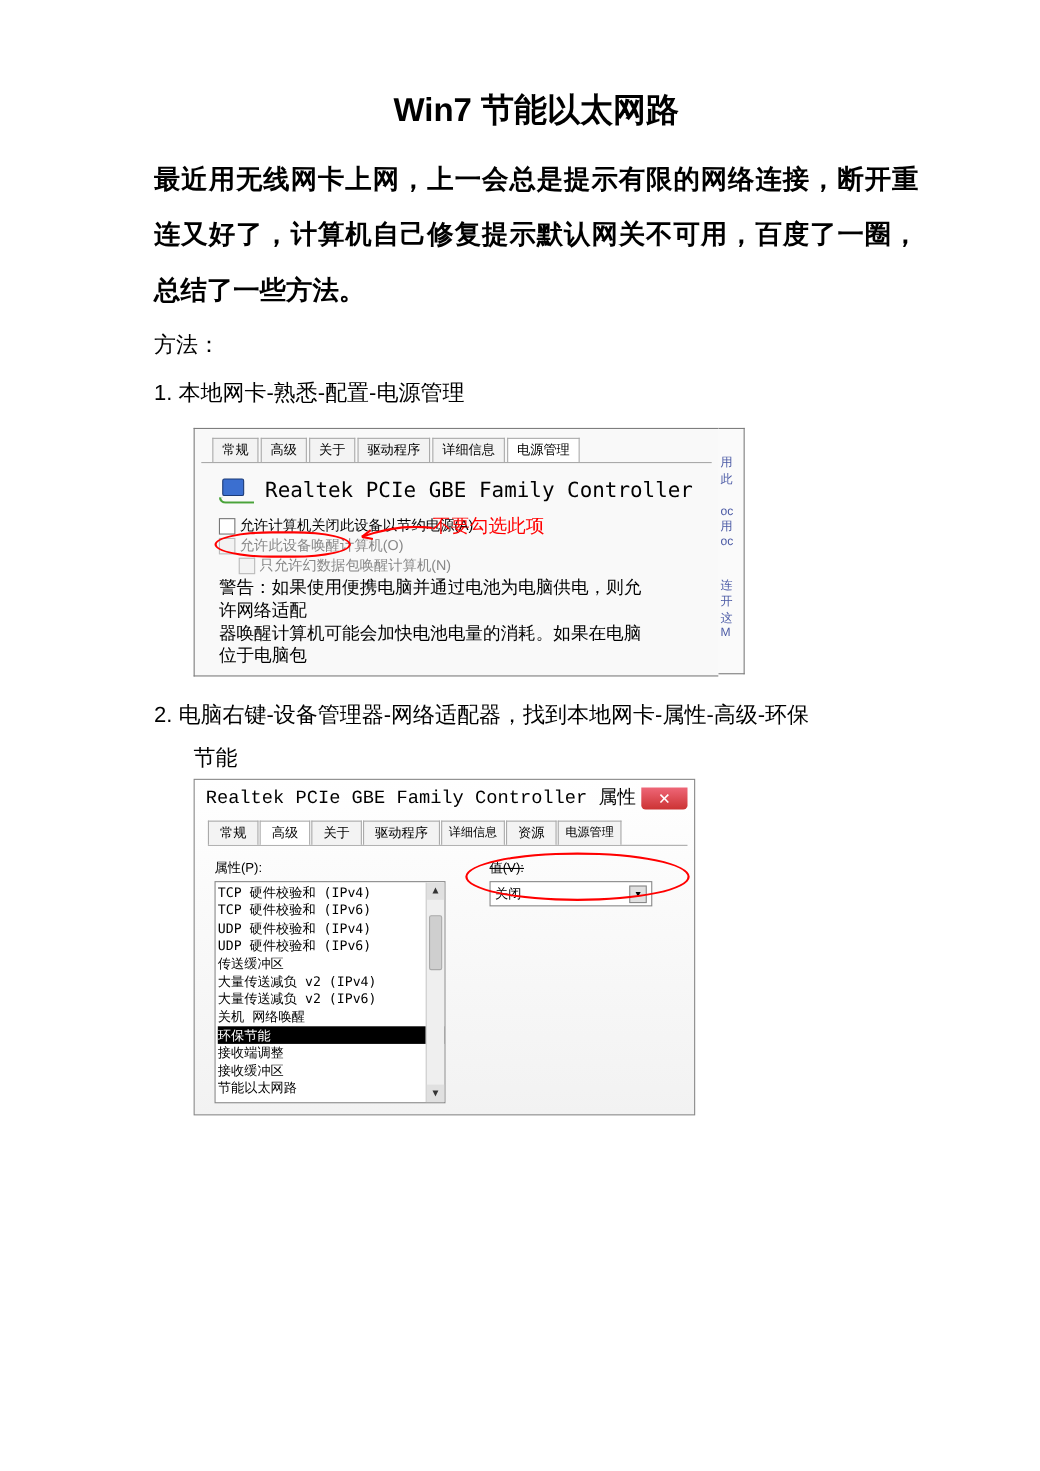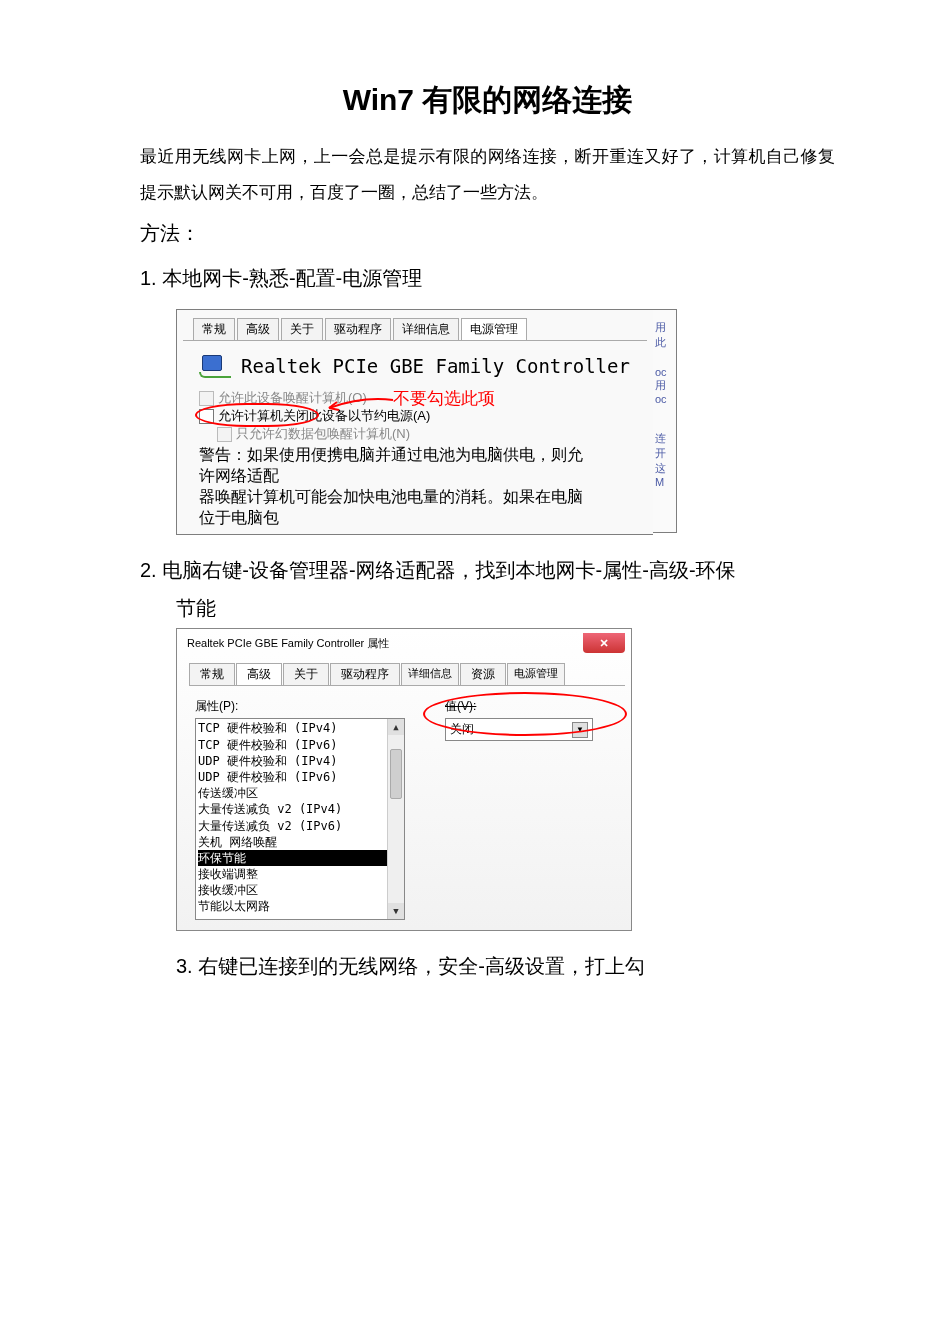--- a/index.html
+++ b/index.html
@@ -16,24 +16,25 @@
     min-height: 1337px;
     padding: 80px 110px 80px 140px;
   }
   .title {
     text-align: center;
     font-weight: bold;
     font-size: 30px;
     margin-bottom: 18px;
   }
   .para {
-    font-size: 17px;
+    font-size: 24px;
     line-height: 2.1;
     margin: 0 0 10px 0;
     text-align: justify;
+    font-weight: bold;
   }
   .method {
     font-size: 20px;
     margin: 4px 0 10px 0;
   }
   .step {
     font-size: 20px;
     margin: 10px 0 10px 0;
     line-height: 2.1;
   }
@@ -134,39 +135,39 @@
   }
   .side-strip {
     width: 24px;
     border: 1px solid #7e7e7e;
     border-left: none;
     background:#fafafa;
     height: 224px;
     font-size: 11px;
     color:#4b5aa5;
     overflow:hidden;
-    padding-top:10px;
+    padding-top:23px;
     box-sizing:border-box;
   }
   .side-strip div { padding-left:2px; }
 
   
   .shot2 {
     position: relative;
     margin: 6px 0 14px 36px;
     width: 454px;
     border: 1px solid #888;
     background: linear-gradient(#fff,#f2f2f2);
     font-size: 12px;
   }
   .titlebar {
-    display:flex; justify-content:space-between; align-items:center;
+    display:flex; justify-content:space-between; align-items:flex-end;
     padding: 4px 6px 4px 10px;
-    font-family: Liberation Sans, sans-serif;
-    font-size: 11px;
+    font-family: Liberation Mono, monospace;
+    font-size: 17px;
   }
   .closebtn {
     width: 42px; height: 20px; border-radius: 0 0 4px 4px;
     background: linear-gradient(#e67,#c33);
     display:flex; align-items:center; justify-content:center;
     color:#fff; font-weight:bold;
   }
   .tabs2 {
     display:flex; gap:1px; margin: 6px 6px 0 12px;
     border-bottom:1px solid #aaa;
@@ -209,21 +210,21 @@
     position:absolute;
     border:2px solid #ff0000; border-radius:50%/50%;
     pointer-events:none;
   }
 </style>
 </head>
 <body>
 
 <div class="page">
 
-  <div class="title">Win7 有限的网络连接</div>
+  <div class="title">Win7 节能以太网路</div>
 
   <p class="para">最近用无线网卡上网，上一会总是提示有限的网络连接，断开重连又好了，计算机自己修复提示默认网关不可用，百度了一圈，总结了一些方法。</p>
 
   <div class="method">方法：</div>
 
   <div class="step">1. 本地网卡-熟悉-配置-电源管理</div>
 
   <div class="shot1-wrap">
     <div class="shot1">
       <div class="tabs">
@@ -244,27 +245,27 @@
       </div>
 
       <span class="annot txt1">不要勾选此项</span>
       <svg class="arrow-red" viewBox="0 0 72 14">
         <path d="M70 2 Q 40 -2 6 10" stroke="#ff0000" stroke-width="2" fill="none"></path>
         <path d="M6 10 L14 4 M6 10 L16 12" stroke="#ff0000" stroke-width="2" fill="none"></path>
       </svg>
       <div class="red-ring"></div>
 
       <div class="cb-list">
+        <div class="cb-row">
+          <span class="cb"></span>
+          <span>允许计算机关闭此设备以节约电源(A)</span>
+        </div>
         <div class="cb-row disabled">
           <span class="cb disabled"></span>
           <span>允许此设备唤醒计算机(O)</span>
-        </div>
-        <div class="cb-row">
-          <span class="cb"></span>
-          <span>允许计算机关闭此设备以节约电源(A)</span>
         </div>
         <div class="cb-row disabled" style="margin-left:18px">
           <span class="cb disabled"></span>
           <span>只允许幻数据包唤醒计算机(N)</span>
         </div>
       </div>
 
       <div class="warn">
         <div>警告：如果使用便携电脑并通过电池为电脑供电，则允许网络适配</div>
         <div>器唤醒计算机可能会加快电池电量的消耗。如果在电脑位于电脑包</div>
@@ -337,15 +338,14 @@
           <div class="val-row">
             <span>关闭</span>
             <span class="dd-arrow">▼</span>
           </div>
           <div class="red-ring2" style="left:-22px; top:-6px; width:200px; height:40px;"></div>
         </div>
       </div>
     </div>
   </div>
 
-  <div class="step step-indent">3. 右键已连接到的无线网络，安全-高级设置，打上勾</div>
 
 </div>
 
 </body></html>

